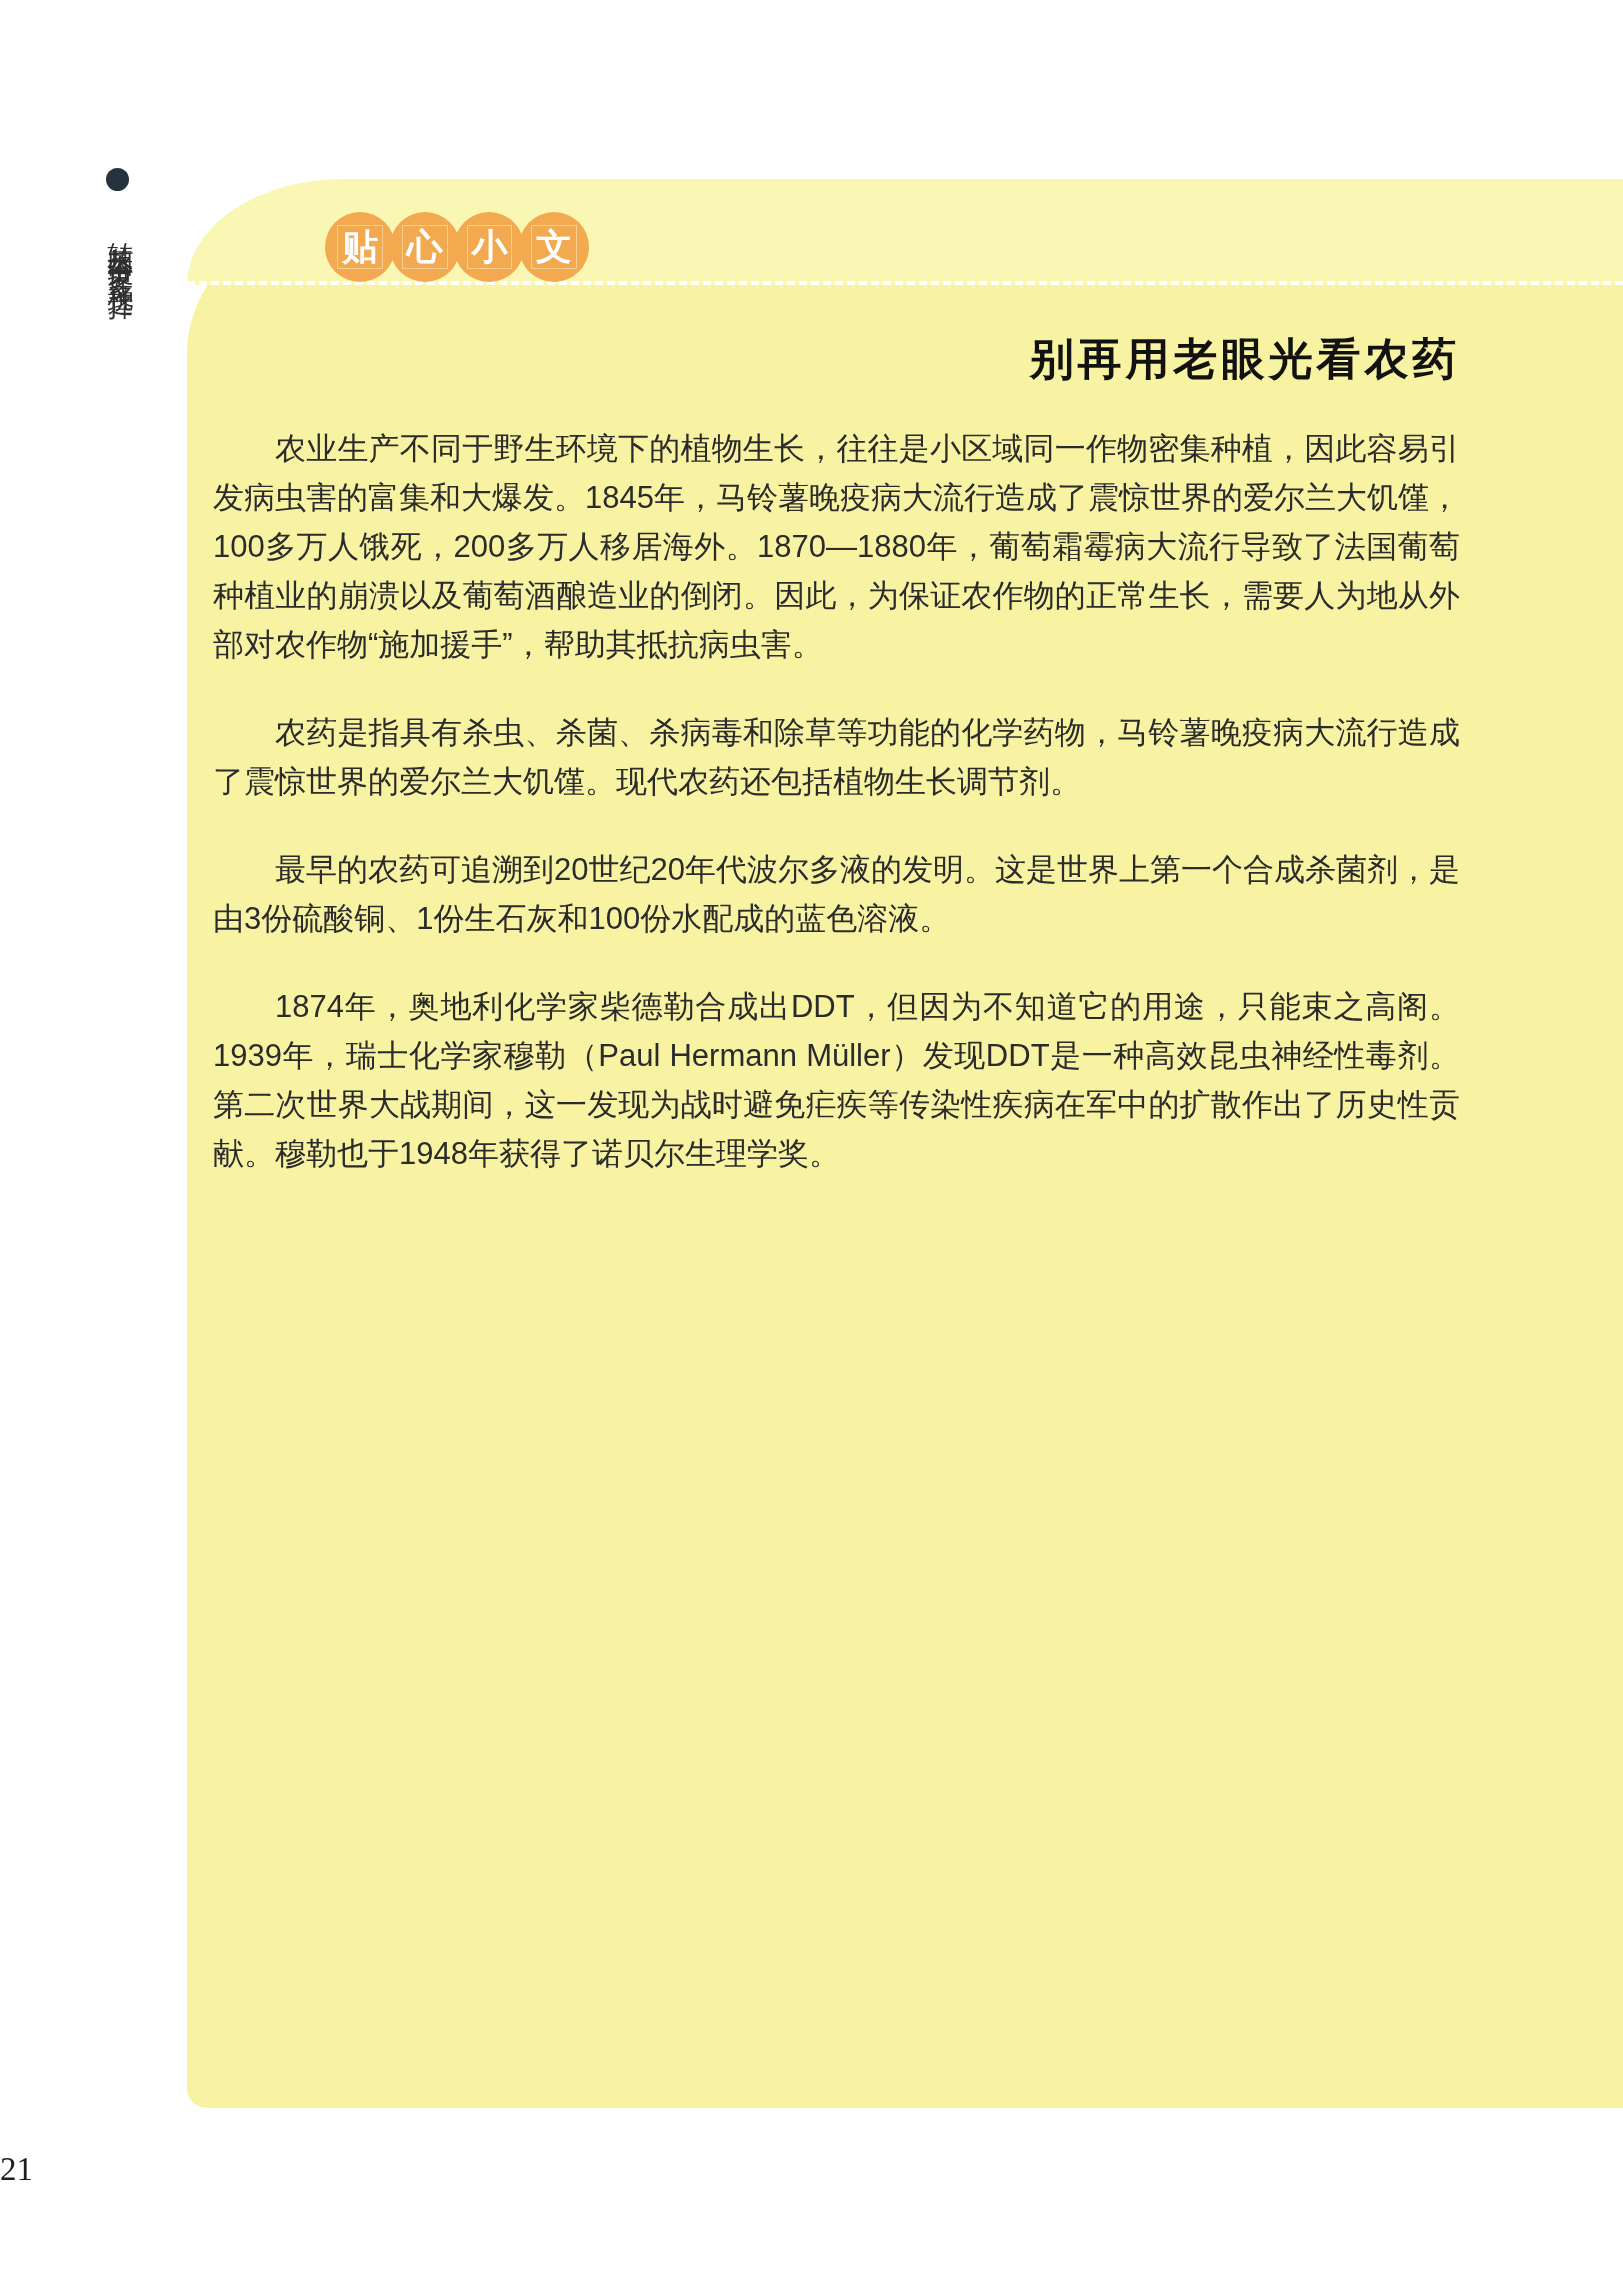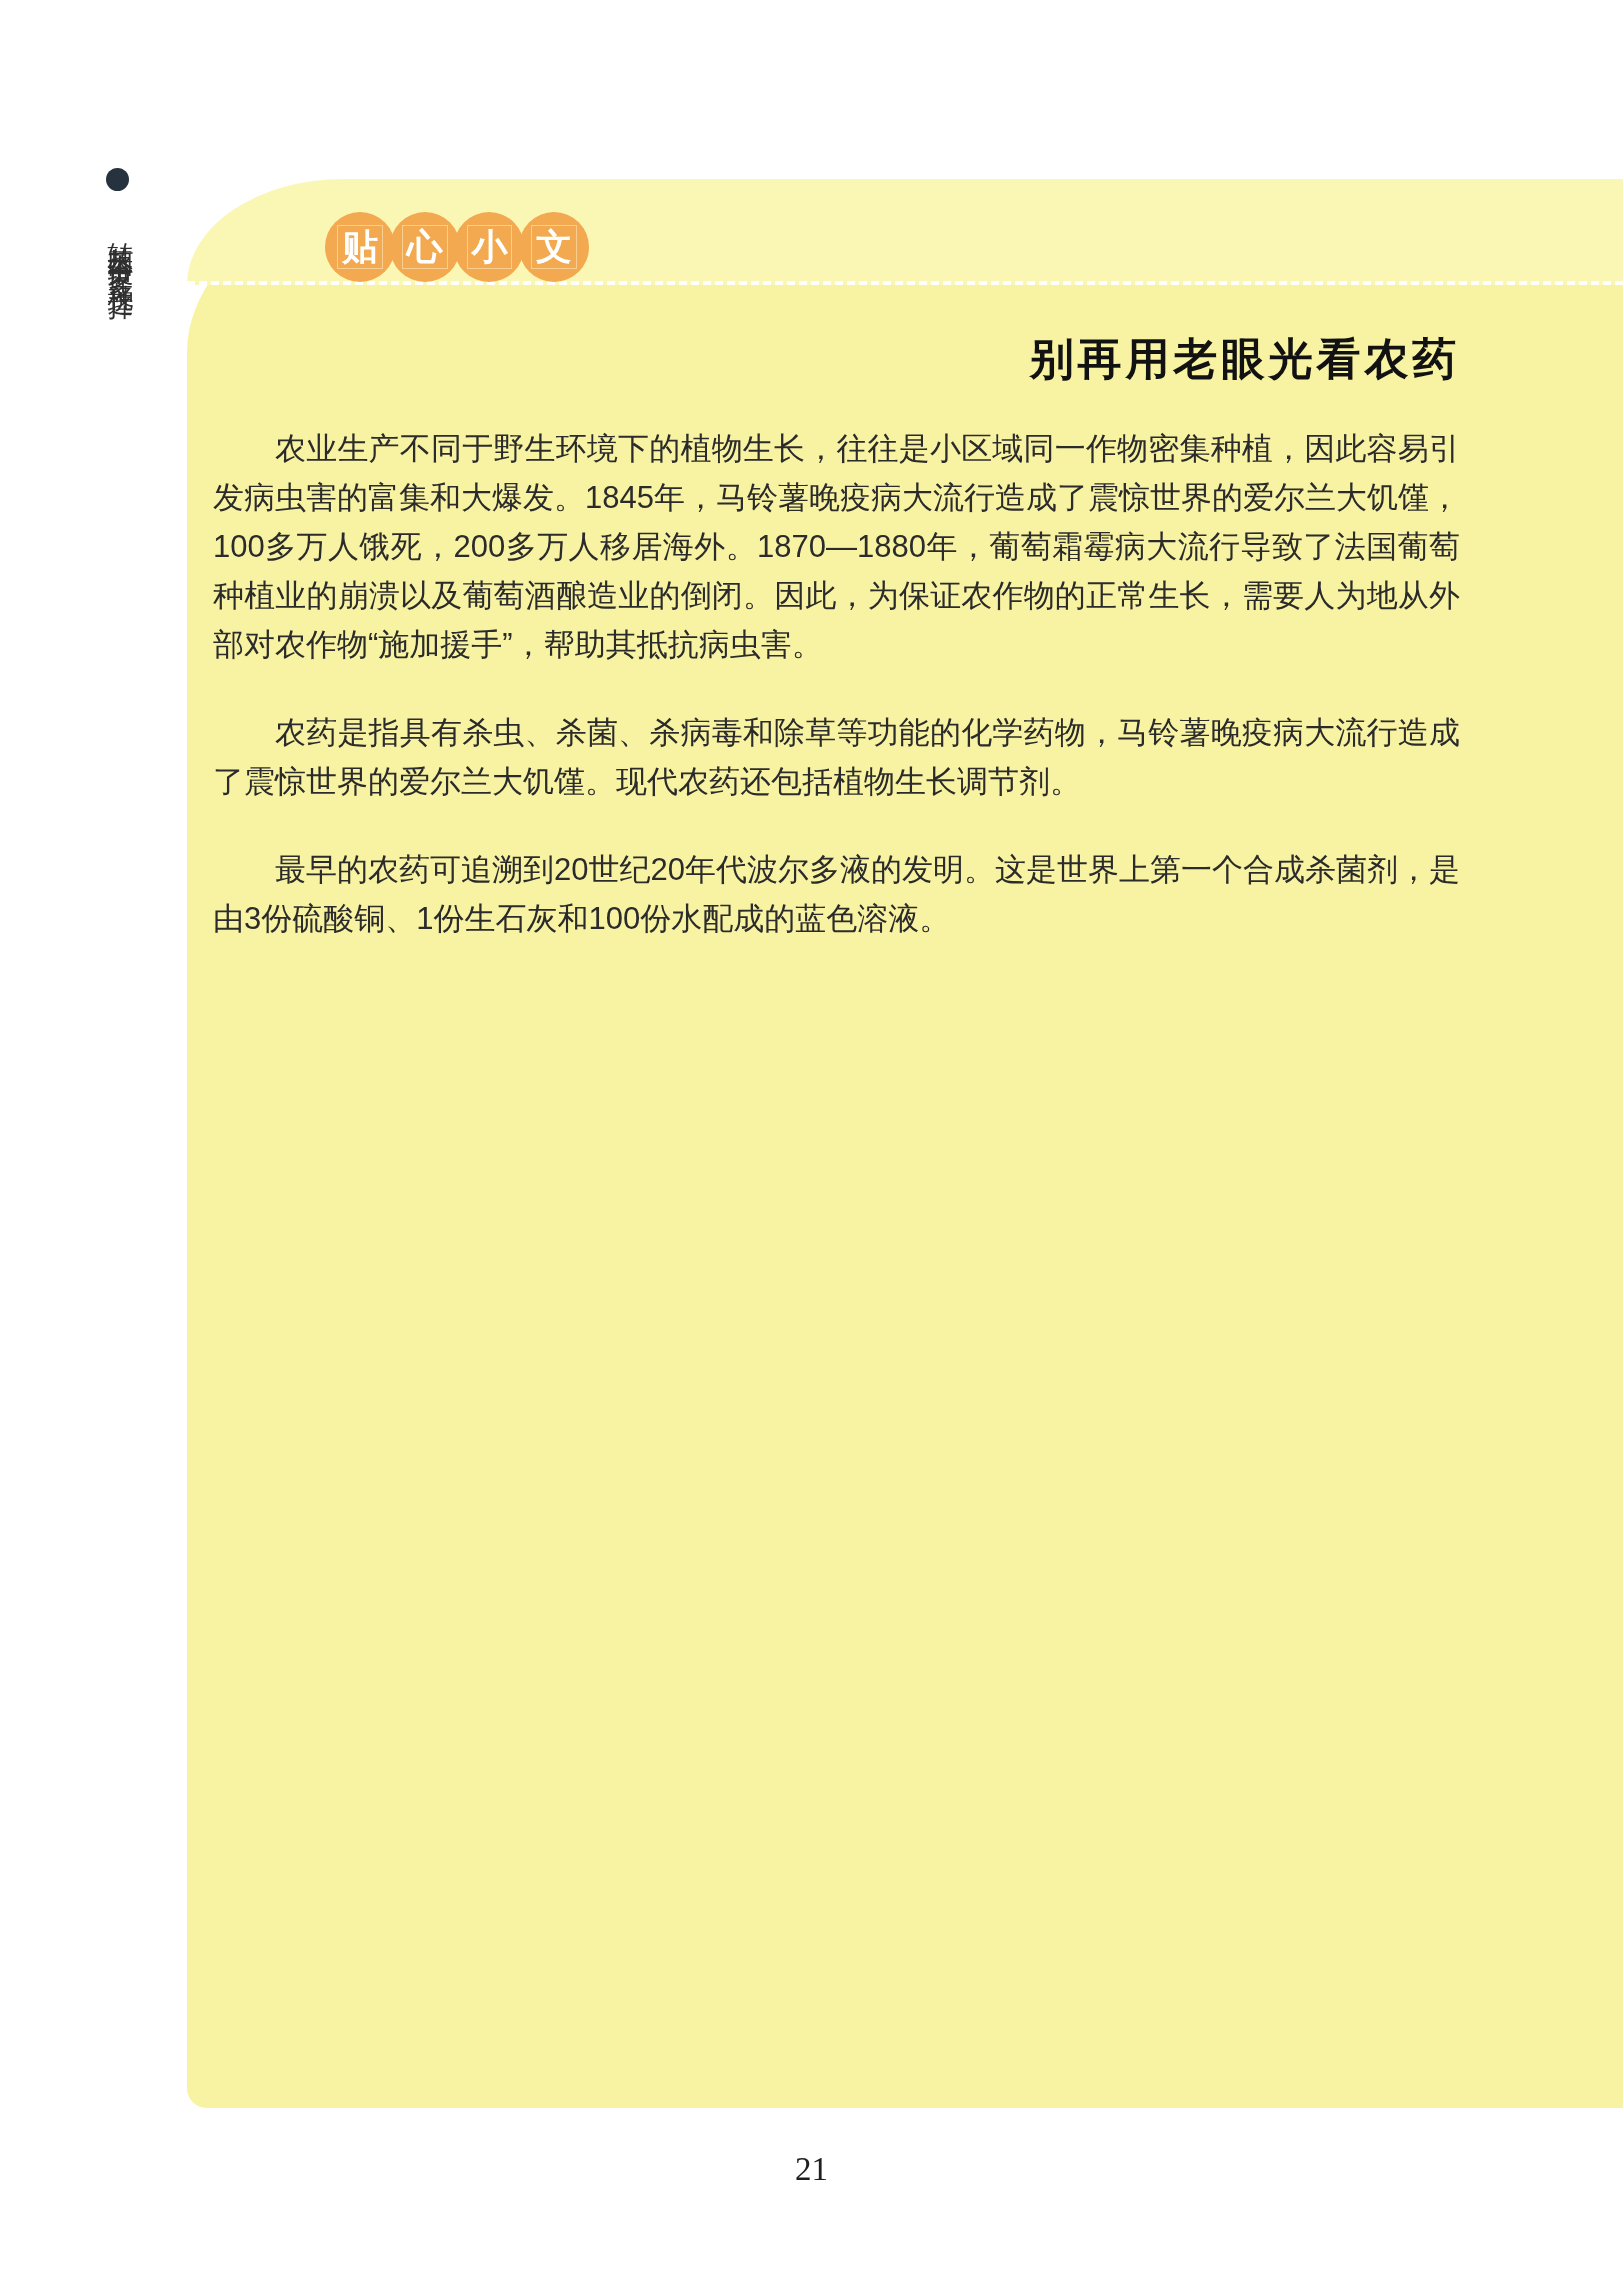--- a/index.html
+++ b/index.html
@@ -96,21 +96,21 @@
     color: #2b2b2b;
     text-indent: 2em;
     text-align: justify;
   }
 
   
   .page-number {
     position: absolute;
     left: 0; right: 0;
     top: 2151px;
-    text-align: center;
+    text-align: left;
     font-family: "Liberation Serif", serif;
     font-size: 33px;
     color: #1e1e1e;
   }
 </style>
 </head>
 <body>
 
 <div class="page">
 
@@ -134,19 +134,20 @@
         </span>
       </div>
     </div>
 
     <div class="panel-body">
       <h1 class="article-title">别再用老眼光看农药</h1>
 
       <p class="para">农业生产不同于野生环境下的植物生长，往往是小区域同一作物密集种植，因此容易引发病虫害的富集和大爆发。1845年，马铃薯晚疫病大流行造成了震惊世界的爱尔兰大饥馑，100多万人饿死，200多万人移居海外。1870—1880年，葡萄霜霉病大流行导致了法国葡萄种植业的崩溃以及葡萄酒酿造业的倒闭。因此，为保证农作物的正常生长，需要人为地从外部对农作物“施加援手”，帮助其抵抗病虫害。</p>
       <p class="para">农药是指具有杀虫、杀菌、杀病毒和除草等功能的化学药物，马铃薯晚疫病大流行造成了震惊世界的爱尔兰大饥馑。现代农药还包括植物生长调节剂。</p>
       <p class="para">最早的农药可追溯到20世纪20年代波尔多液的发明。这是世界上第一个合成杀菌剂，是由3份硫酸铜、1份生石灰和100份水配成的蓝色溶液。</p>
+      <p class="para">1874年，奥地利化学家柴德勒合成出DDT，但因为不知道它的用途，只能束之高阁。1939年，瑞士化学家穆勒（Paul Hermann Müller）发现DDT是一种高效昆虫神经性毒剂。第二次世界大战期间，这一发现为战时避免疟疾等传染性疾病在军中的扩散作出了历史性贡献。穆勒也于1948年获得了诺贝尔生理学奖。</p>
     </div>
   </div>
 
   <div class="page-number">21</div>
 
 </div>
 
 
 </body></html>

